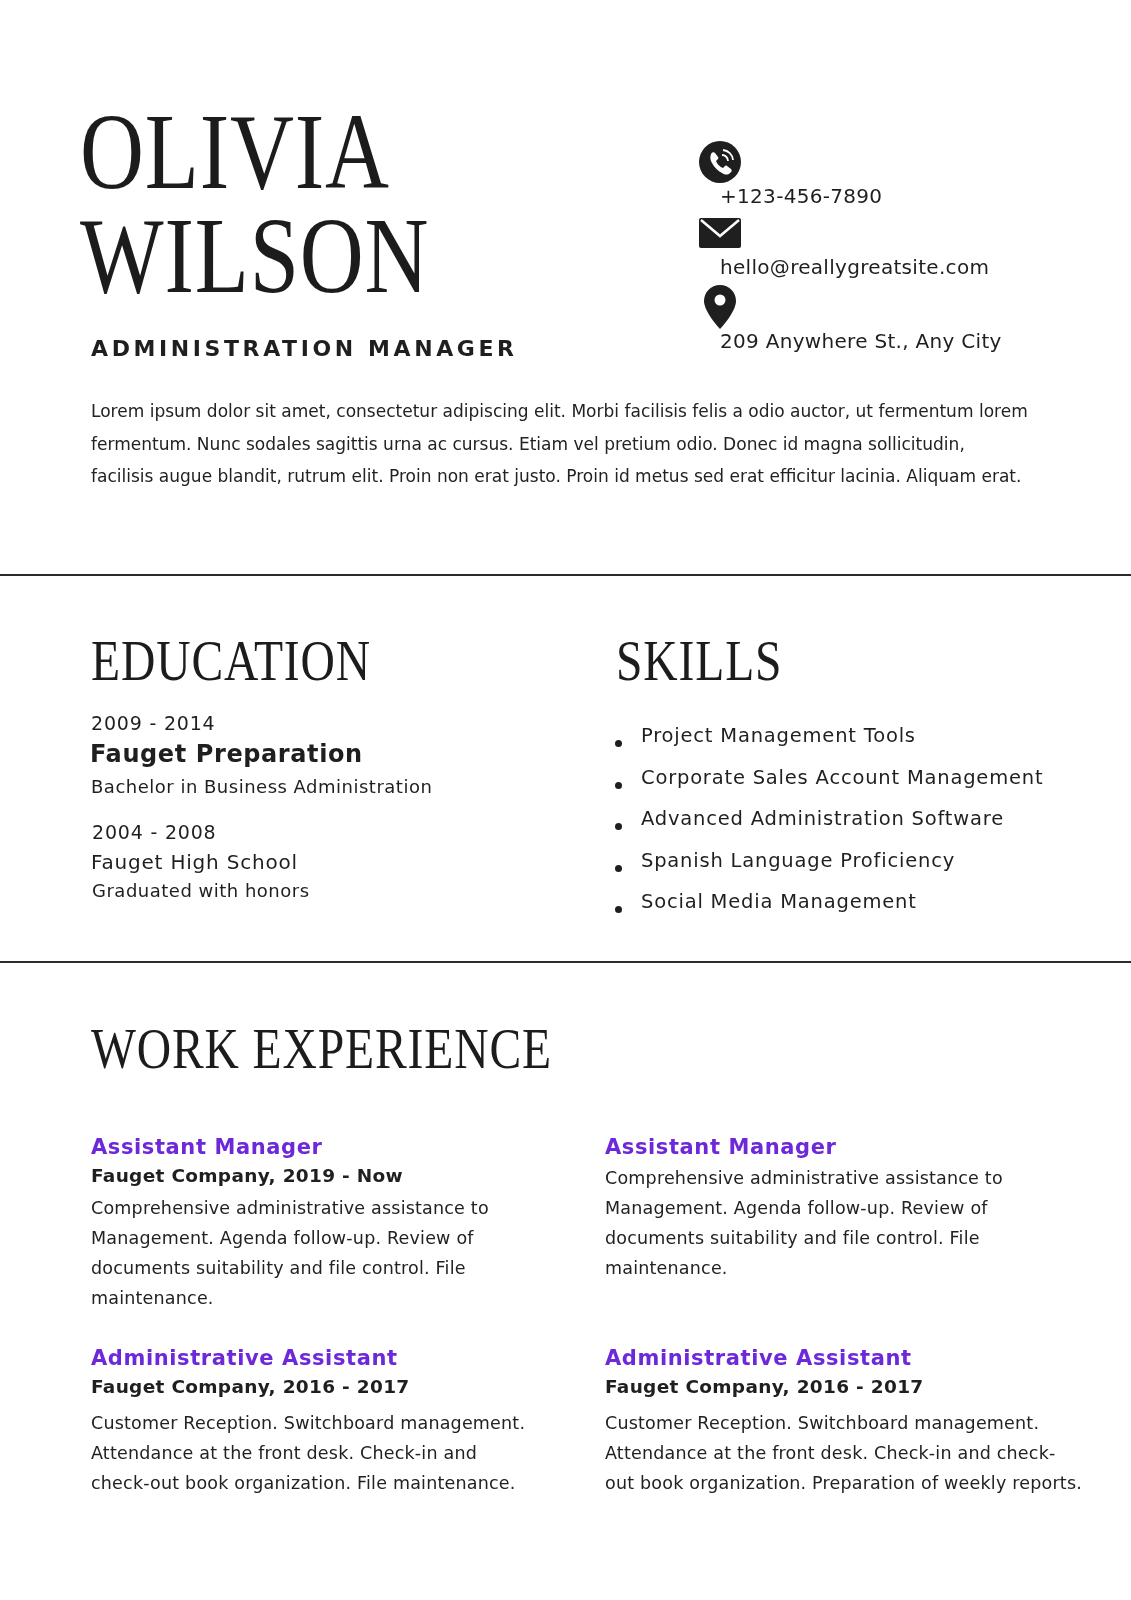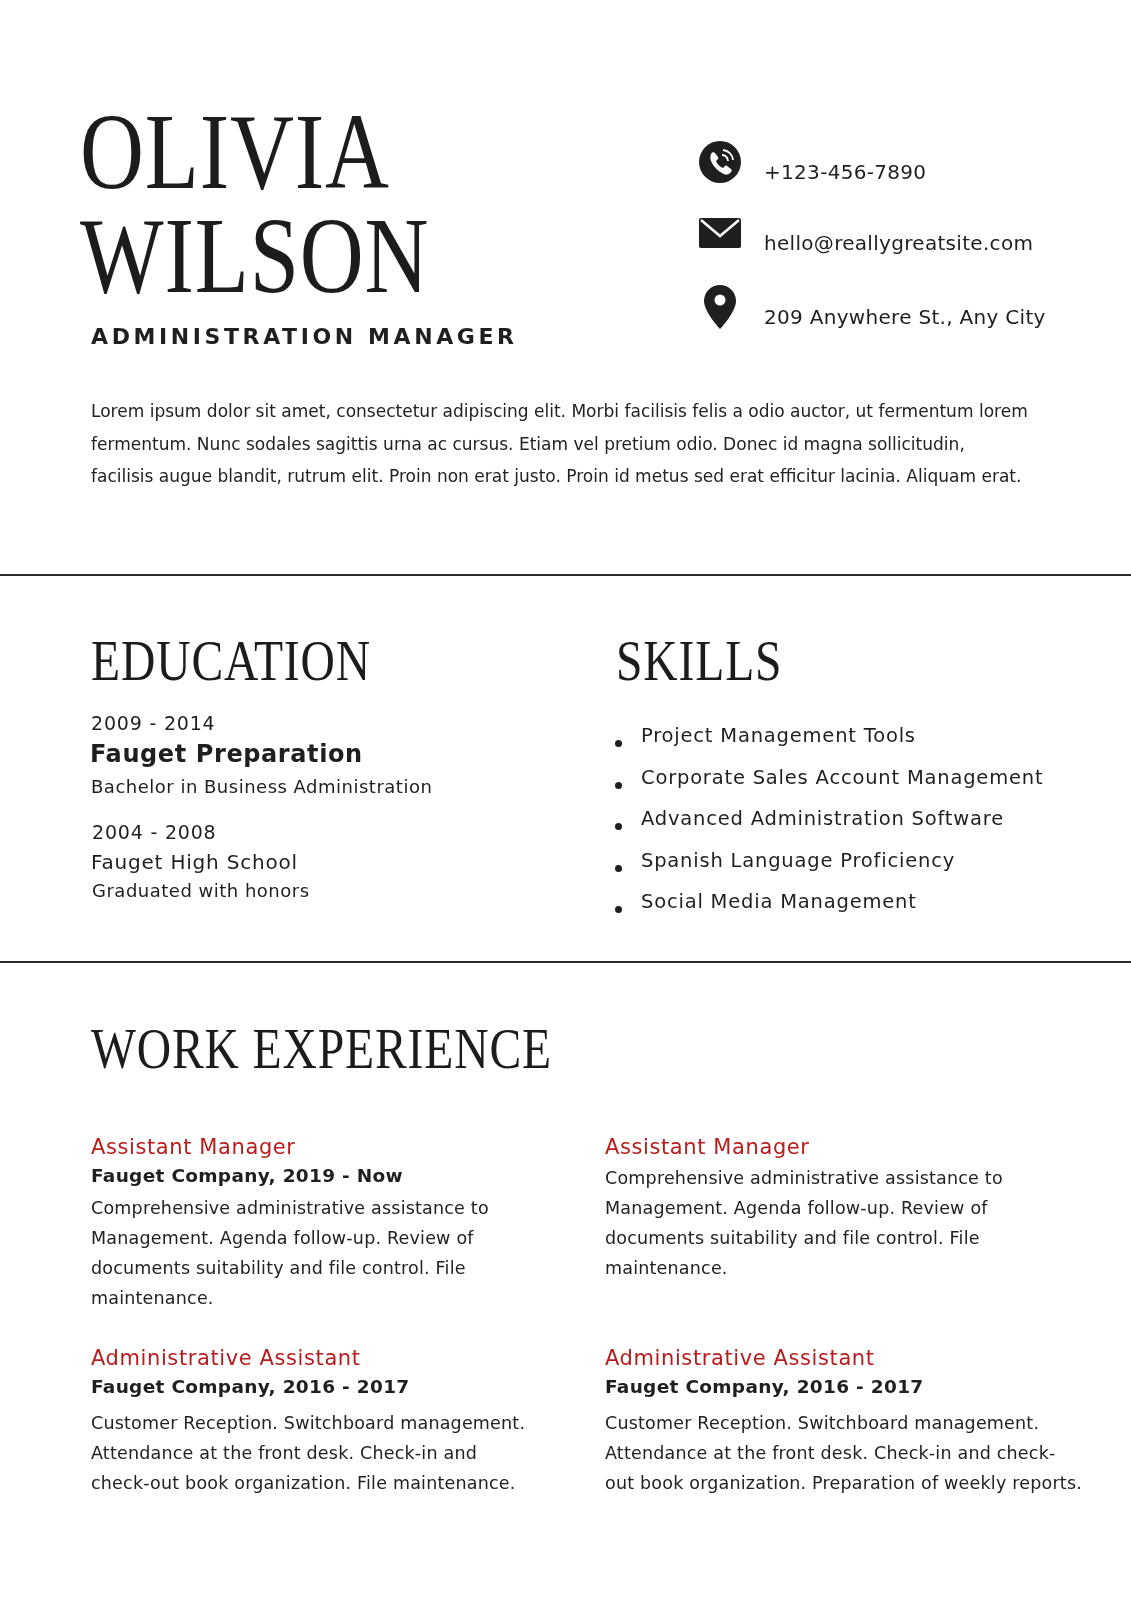--- a/index.html
+++ b/index.html
@@ -1,33 +1,33 @@
 <!DOCTYPE html>
 <html><head>
 <meta charset="utf-8">
 <style>
   html, body { margin: 0; padding: 0; background: #ffffff; }
   body { width: 1131px; height: 1600px; position: relative; overflow: hidden; color: #1f1f1f; font-family: "DejaVu Sans", sans-serif; }
   .abs { position: absolute; }
   .serif-display { font-family: "DejaVu Serif", "Liberation Serif", serif; font-weight: normal; color: #1c1c1c; }
   .name-line { font-size: 108px; line-height: 104px; letter-spacing: 1px; transform: scaleX(0.82); transform-origin: left top; font-family: "Liberation Serif", serif; }
-  .role { left: 91px; top: 324px; font-size: 22px; font-weight: bold; letter-spacing: 3.6px; color: #1f1f1f; }
-  .contact-row { left: 698px; display: flex; align-items: flex-end; }
+  .role { left: 91px; top: 336px; font-size: 22px; font-weight: bold; letter-spacing: 3.6px; color: #1f1f1f; }
+  .contact-row { left: 698px; display: flex; align-items: flex-start; flex-direction: column; }
   .contact-icon { width: 44px; height: 44px; display: flex; align-items: center; justify-content: center; }
   .contact-text { margin-left: 22px; font-size: 20px; color: #1f1f1f; letter-spacing: 0.3px; }
   .summary { left: 91px; top: 395px; width: 940px; font-size: 18.5px; line-height: 32.5px; color: #222; font-family: "DejaVu Sans", sans-serif; transform: scaleX(0.92); transform-origin: left top; width: 1020px; }
   .divider { left: 0; width: 1131px; height: 2px; background: #2b2b2b; }
   .section-title { font-family: "Liberation Serif", serif; font-size: 56px; letter-spacing: 1px; color: #1c1c1c; transform: scaleX(0.85); transform-origin: left top; line-height: 56px; }
   .edu-text { font-size: 19px; color: #1f1f1f; letter-spacing: 0.8px; text-align: right; }
   .edu-title { font-size: 24px; font-weight: bold; letter-spacing: 0.6px; }
   .skills { left: 613px; top: 706px; margin: 0; padding: 0; list-style: none; }
   .skills li { display: flex; align-items: flex-end; height: 41.4px; font-size: 19.5px; letter-spacing: 0.8px; color: #1f1f1f; }
   .bullet { width: 7px; height: 7px; border-radius: 50%; background: #1f1f1f; margin-right: 19px; margin-left: 2px; }
   .job { width: 470px; }
-  .job-title { font-size: 21px; font-weight: normal; letter-spacing: 0.6px; color: #b91c1c; line-height: 28px; }
+  .job-title { font-size: 21px; font-weight: bold; letter-spacing: 0.6px; color: #6d28d9; line-height: 28px; }
   .job-company { font-size: 18.5px; font-weight: 600; letter-spacing: 0.3px; color: #1f1f1f; line-height: 30px; }
   .job-desc { font-size: 17.5px; line-height: 30px; color: #222; letter-spacing: 0.2px; margin-top: 2px; }
 </style>
 </head>
 <body>
 
 <div class="abs serif-display name-line" style="left:80px; top:100px;">OLIVIA</div>
 <div class="abs serif-display name-line" style="left:80px; top:204px;">WILSON</div>
 <div class="abs role">ADMINISTRATION MANAGER</div>
 

